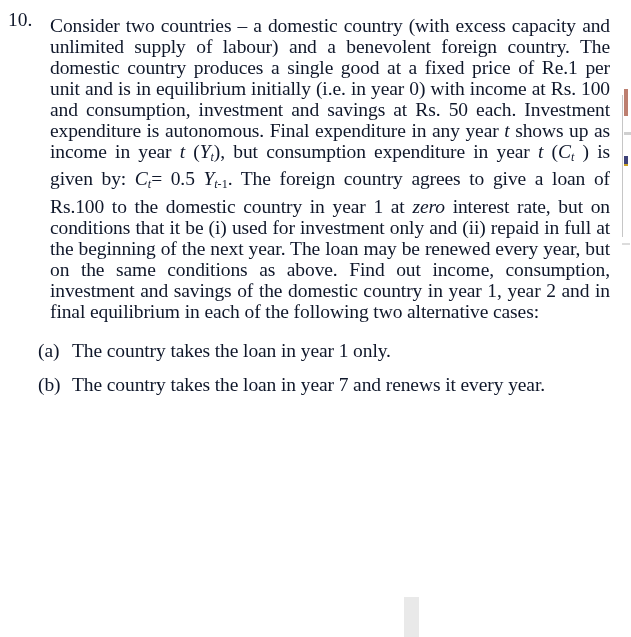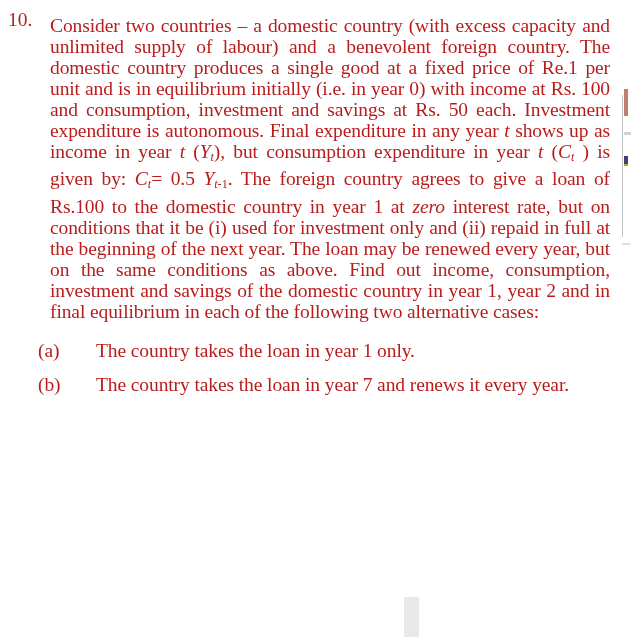--- a/index.html
+++ b/index.html
@@ -3,21 +3,21 @@
 <meta charset="utf-8">
 <style>
   html, body { margin: 0; padding: 0; background: #ffffff; }
   .page {
     position: relative;
     width: 631px;
     height: 637px;
     background: #ffffff;
     overflow: hidden;
     font-family: "Liberation Serif", serif;
-    color: #b91c1c;
+    color: #0f172a;
   }
   .problem-number {
     position: absolute;
     left: 8px;
     top: 3px;
     font-size: 19.5px;
     line-height: 34.8px;
     white-space: nowrap;
   }
   .content {
@@ -39,21 +39,21 @@
     vertical-align: -0.27em;
     letter-spacing: 0;
   }
   .item {
     display: flex;
     font-size: 19.5px;
     line-height: 34.8px;
     letter-spacing: -0.1px;
   }
   .item .label { flex: 0 0 34px; }
-  .item .itext { flex: 1 1 auto; margin-left: 24px; }
+  .item .itext { flex: 1 1 auto; }
 
   
   .edge-line {
     position: absolute; left: 622px; top: 95px;
     width: 1px; height: 142px; background: #c6c6c6;
   }
   .edge-highlight {
     position: absolute; left: 624px; top: 89px;
     width: 4px; height: 27px; background: #bd7f70;
   }

